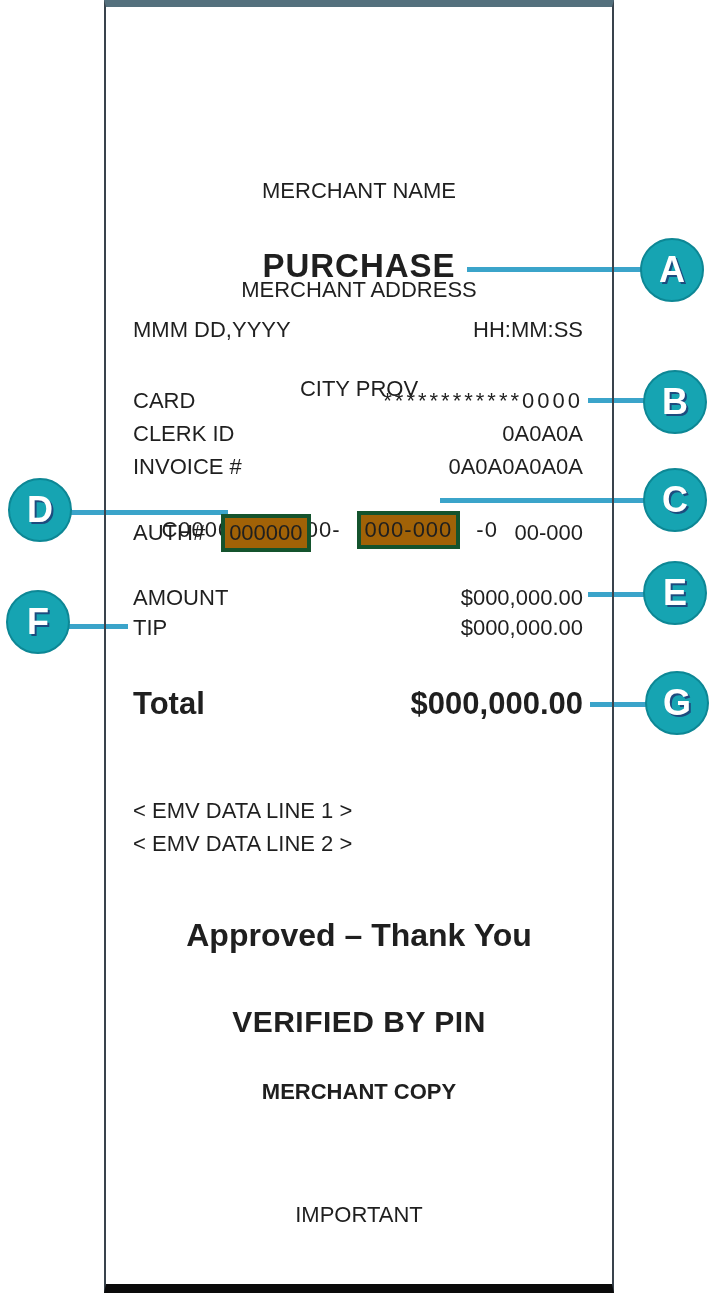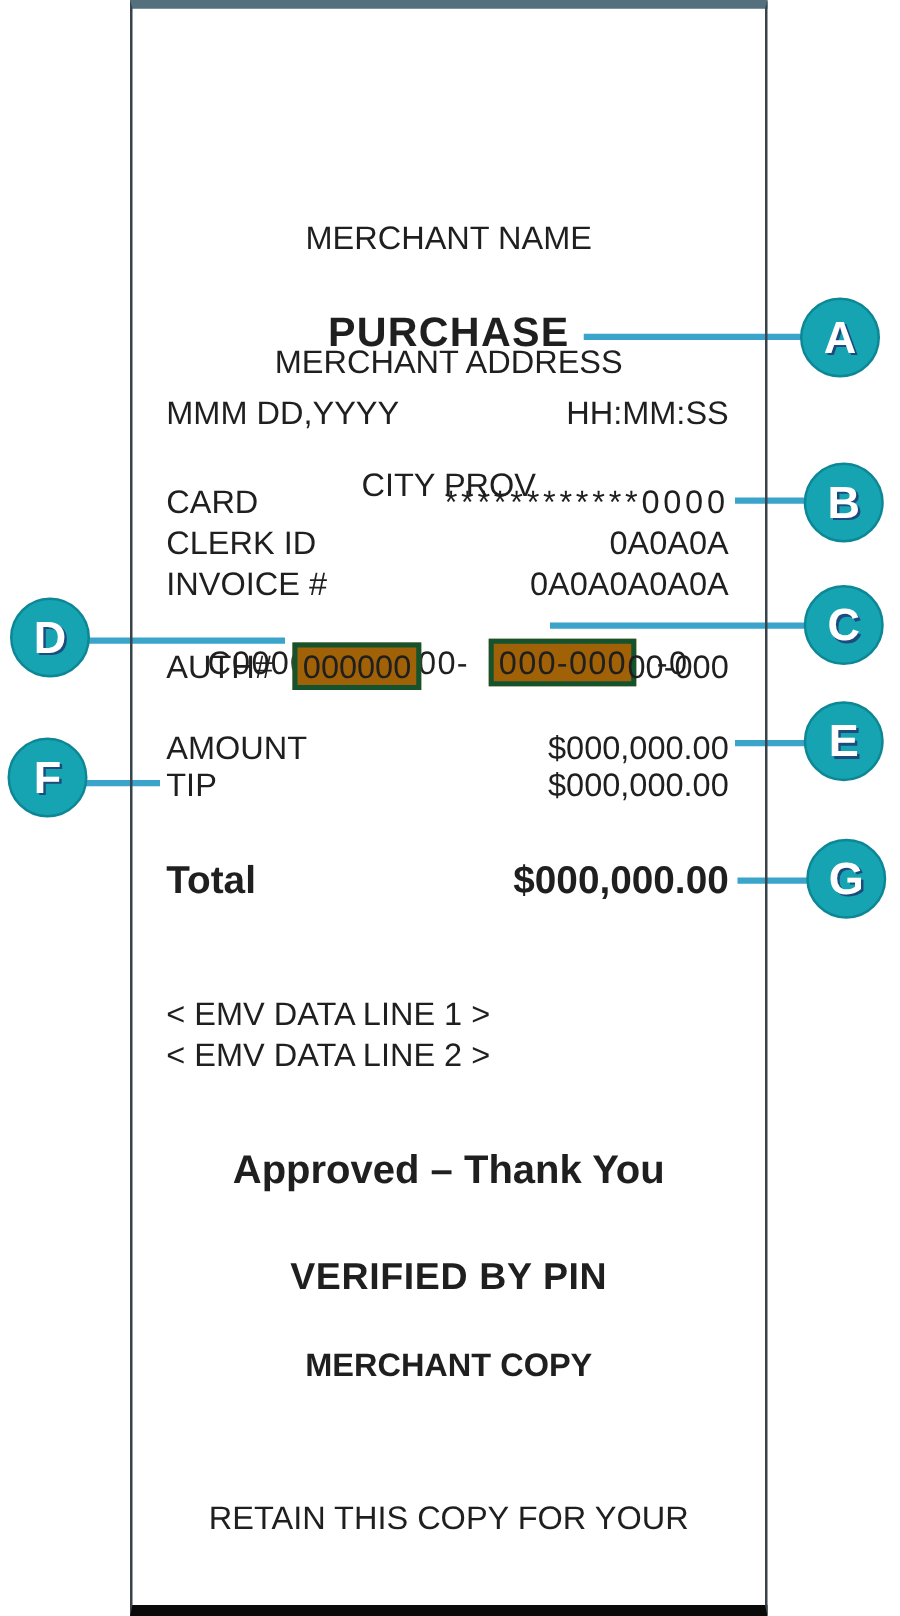--- a/index.html
+++ b/index.html
@@ -13,21 +13,21 @@
   .receipt-frame {
     position:absolute; left:104px; top:0; width:510px; height:1293px;
     box-sizing:border-box; background:transparent; z-index:5; pointer-events:none;
     border-top:7px solid #54707d;
     border-left:2px solid #39434c;
     border-right:2px solid #39434c;
     border-bottom:9px solid #0a0a0a;
   }
 
   
-  .txt { position:absolute; z-index:3; font-size:26px; line-height:30px; white-space:pre; }
+  .txt { position:absolute; z-index:3; font-size:22px; line-height:30px; white-space:pre; }
   .row { left:133px; right:137px; display:flex; justify-content:space-between; }
   .center { left:106px; width:506px; text-align:center; }
 
   .header-block { top:108px; line-height:33px; }
   .purchase { top:251px; font-size:33px; font-weight:bold; letter-spacing:1px; }
   .date-row { top:315px; }
   .card-row { top:386px;align-items:center; }
   .clerk-row { top:419px; }
   .invoice-row { top:452px; }
   .cline-row { top:485px; left:133px; letter-spacing:1px; }
@@ -132,20 +132,21 @@
   </div>
 
   <div class="txt emv1">&lt; EMV DATA LINE 1 &gt;</div>
   <div class="txt emv2">&lt; EMV DATA LINE 2 &gt;</div>
 
   <div class="txt center approved">Approved – Thank You</div>
   <div class="txt center verified">VERIFIED BY PIN</div>
   <div class="txt center merchant-copy">MERCHANT COPY</div>
 
   <div class="txt center footer-block">
+    <div>IMPORTANT</div>
     <div>RETAIN THIS COPY FOR YOUR</div>
     
   </div>
 
   <div class="connector line-a"></div>
   <div class="connector line-b"></div>
   <div class="connector line-c"></div>
   <div class="connector line-d"></div>
   <div class="connector line-e"></div>
   <div class="connector line-f"></div>

